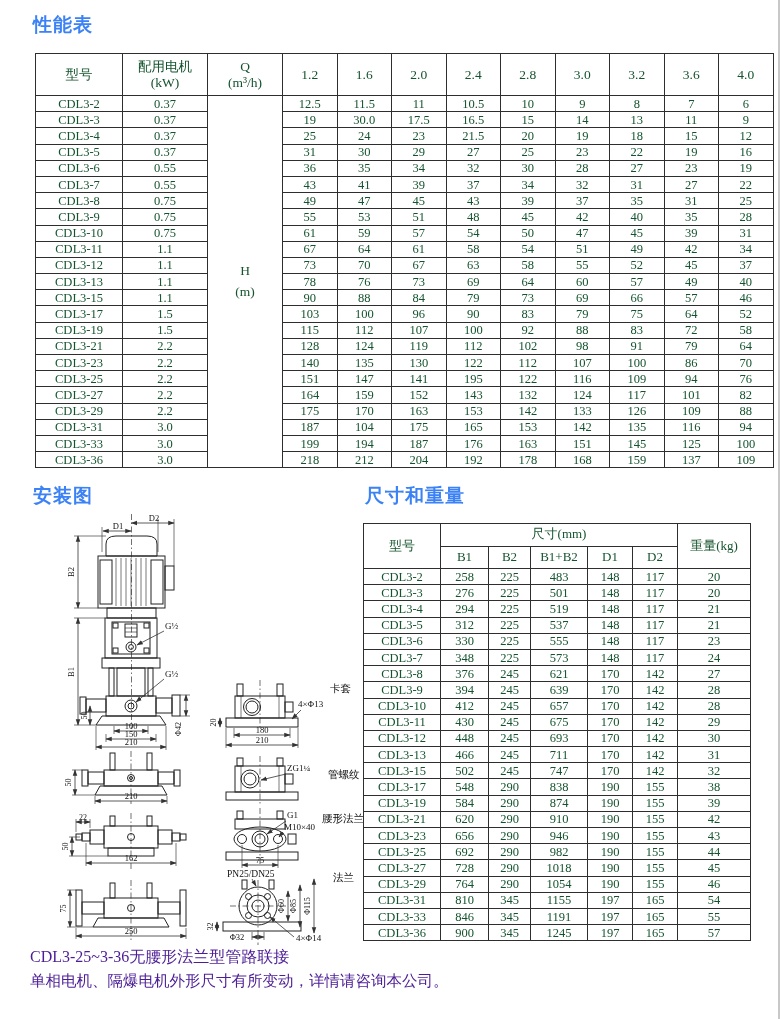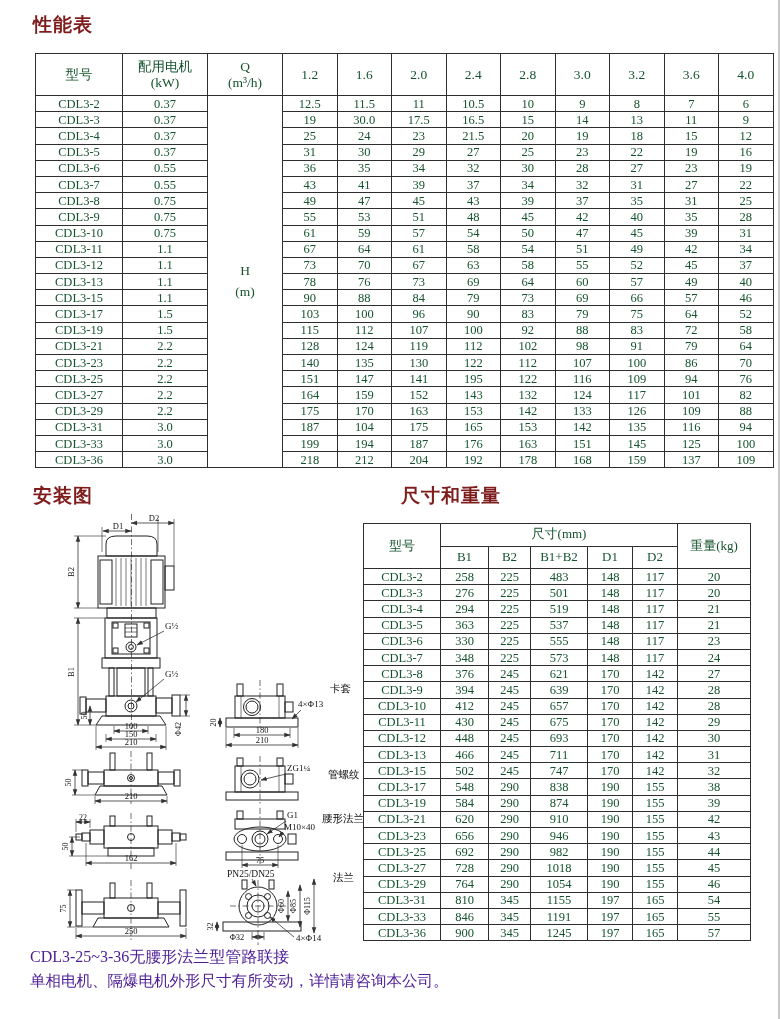--- a/index.html
+++ b/index.html
@@ -9,26 +9,26 @@
     background: #ffffff;
     color: #151515;
     font-family: "Liberation Serif", "DejaVu Serif", serif;
     overflow: hidden;
   }
   .sec-title {
     position: absolute;
     font-family: "DejaVu Sans", "Liberation Sans", sans-serif;
     font-weight: 700;
     font-size: 19px;
-    color: #7f1d1d;
+    color: #3b82f6;
     letter-spacing: 1px;
   }
   #perf-title { left: 33px; top: 12px; }
   #install-title { left: 33px; top: 483px; }
-  #dims-title { left: 365px; top: 483px; margin-left: 36px; }
+  #dims-title { left: 365px; top: 483px; }
 
   table { border-collapse: collapse; table-layout: fixed; color: #14532d; }
   th, td {
     border: 1px solid #2e2e2e;
     text-align: center;
     vertical-align: middle;
     font-weight: normal;
     padding: 0;
     line-height: 1.12;
     overflow: hidden;
@@ -694,21 +694,21 @@
           <td>CDL3-4</td>
           <td>294</td>
           <td>225</td>
           <td>519</td>
           <td>148</td>
           <td>117</td>
           <td>21</td>
         </tr>
         <tr>
           <td>CDL3-5</td>
-          <td>363</td>
+          <td>312</td>
           <td>225</td>
           <td>537</td>
           <td>148</td>
           <td>117</td>
           <td>21</td>
         </tr>
         <tr>
           <td>CDL3-6</td>
           <td>330</td>
           <td>225</td>

